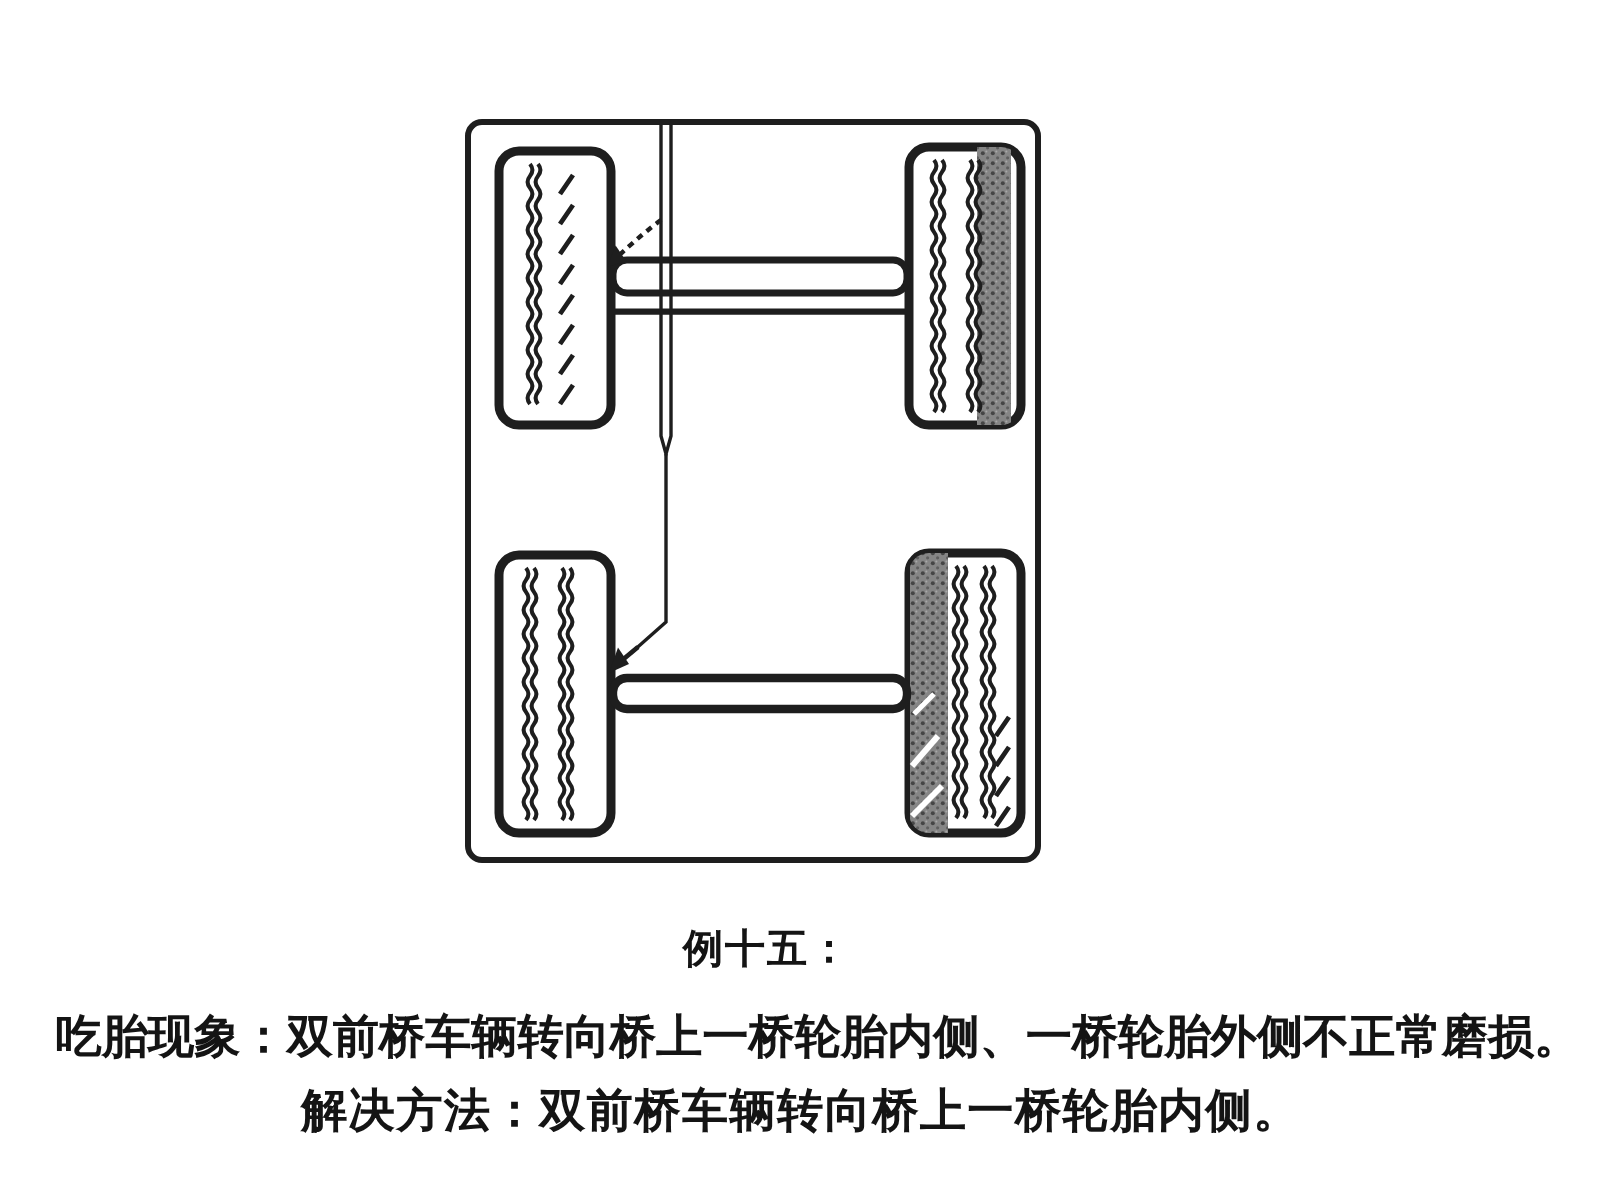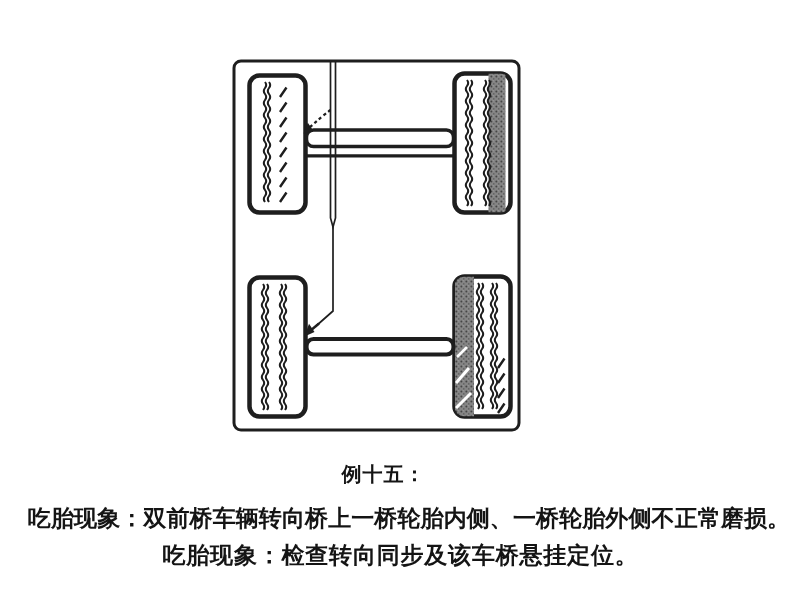--- a/index.html
+++ b/index.html
@@ -101,15 +101,15 @@
     <path d="M333,227 L333,311 L315.5,326.5" class="ln" stroke-width="1.7"></path>
     <line x1="319" y1="323.5" x2="310" y2="331" class="ln" stroke-width="2.4"></line>
     <polygon points="304.5,336.5 314.5,332 309,323.8" fill="#1e1e1e"></polygon>
 
     <path d="M330.5,110 Q321,117 308,129" class="ln" stroke-width="2.2" stroke-dasharray="3.2 2.8"></path>
     <polygon points="303.5,133.5 313.3,130.8 307.8,122.8" fill="#1e1e1e"></polygon>
   </svg>
 
   <div class="caption">例十五：</div>
   <div class="symptom">吃胎现象：双前桥车辆转向桥上一桥轮胎内侧、一桥轮胎外侧不正常磨损。</div>
-  <div class="solution">吃胎现象：检查转向同步及该车桥悬挂定位。</div>
+  <div class="solution">解决方法：双前桥车辆转向桥上一桥轮胎内侧。</div>
 
 </div>
 
 </body></html>

